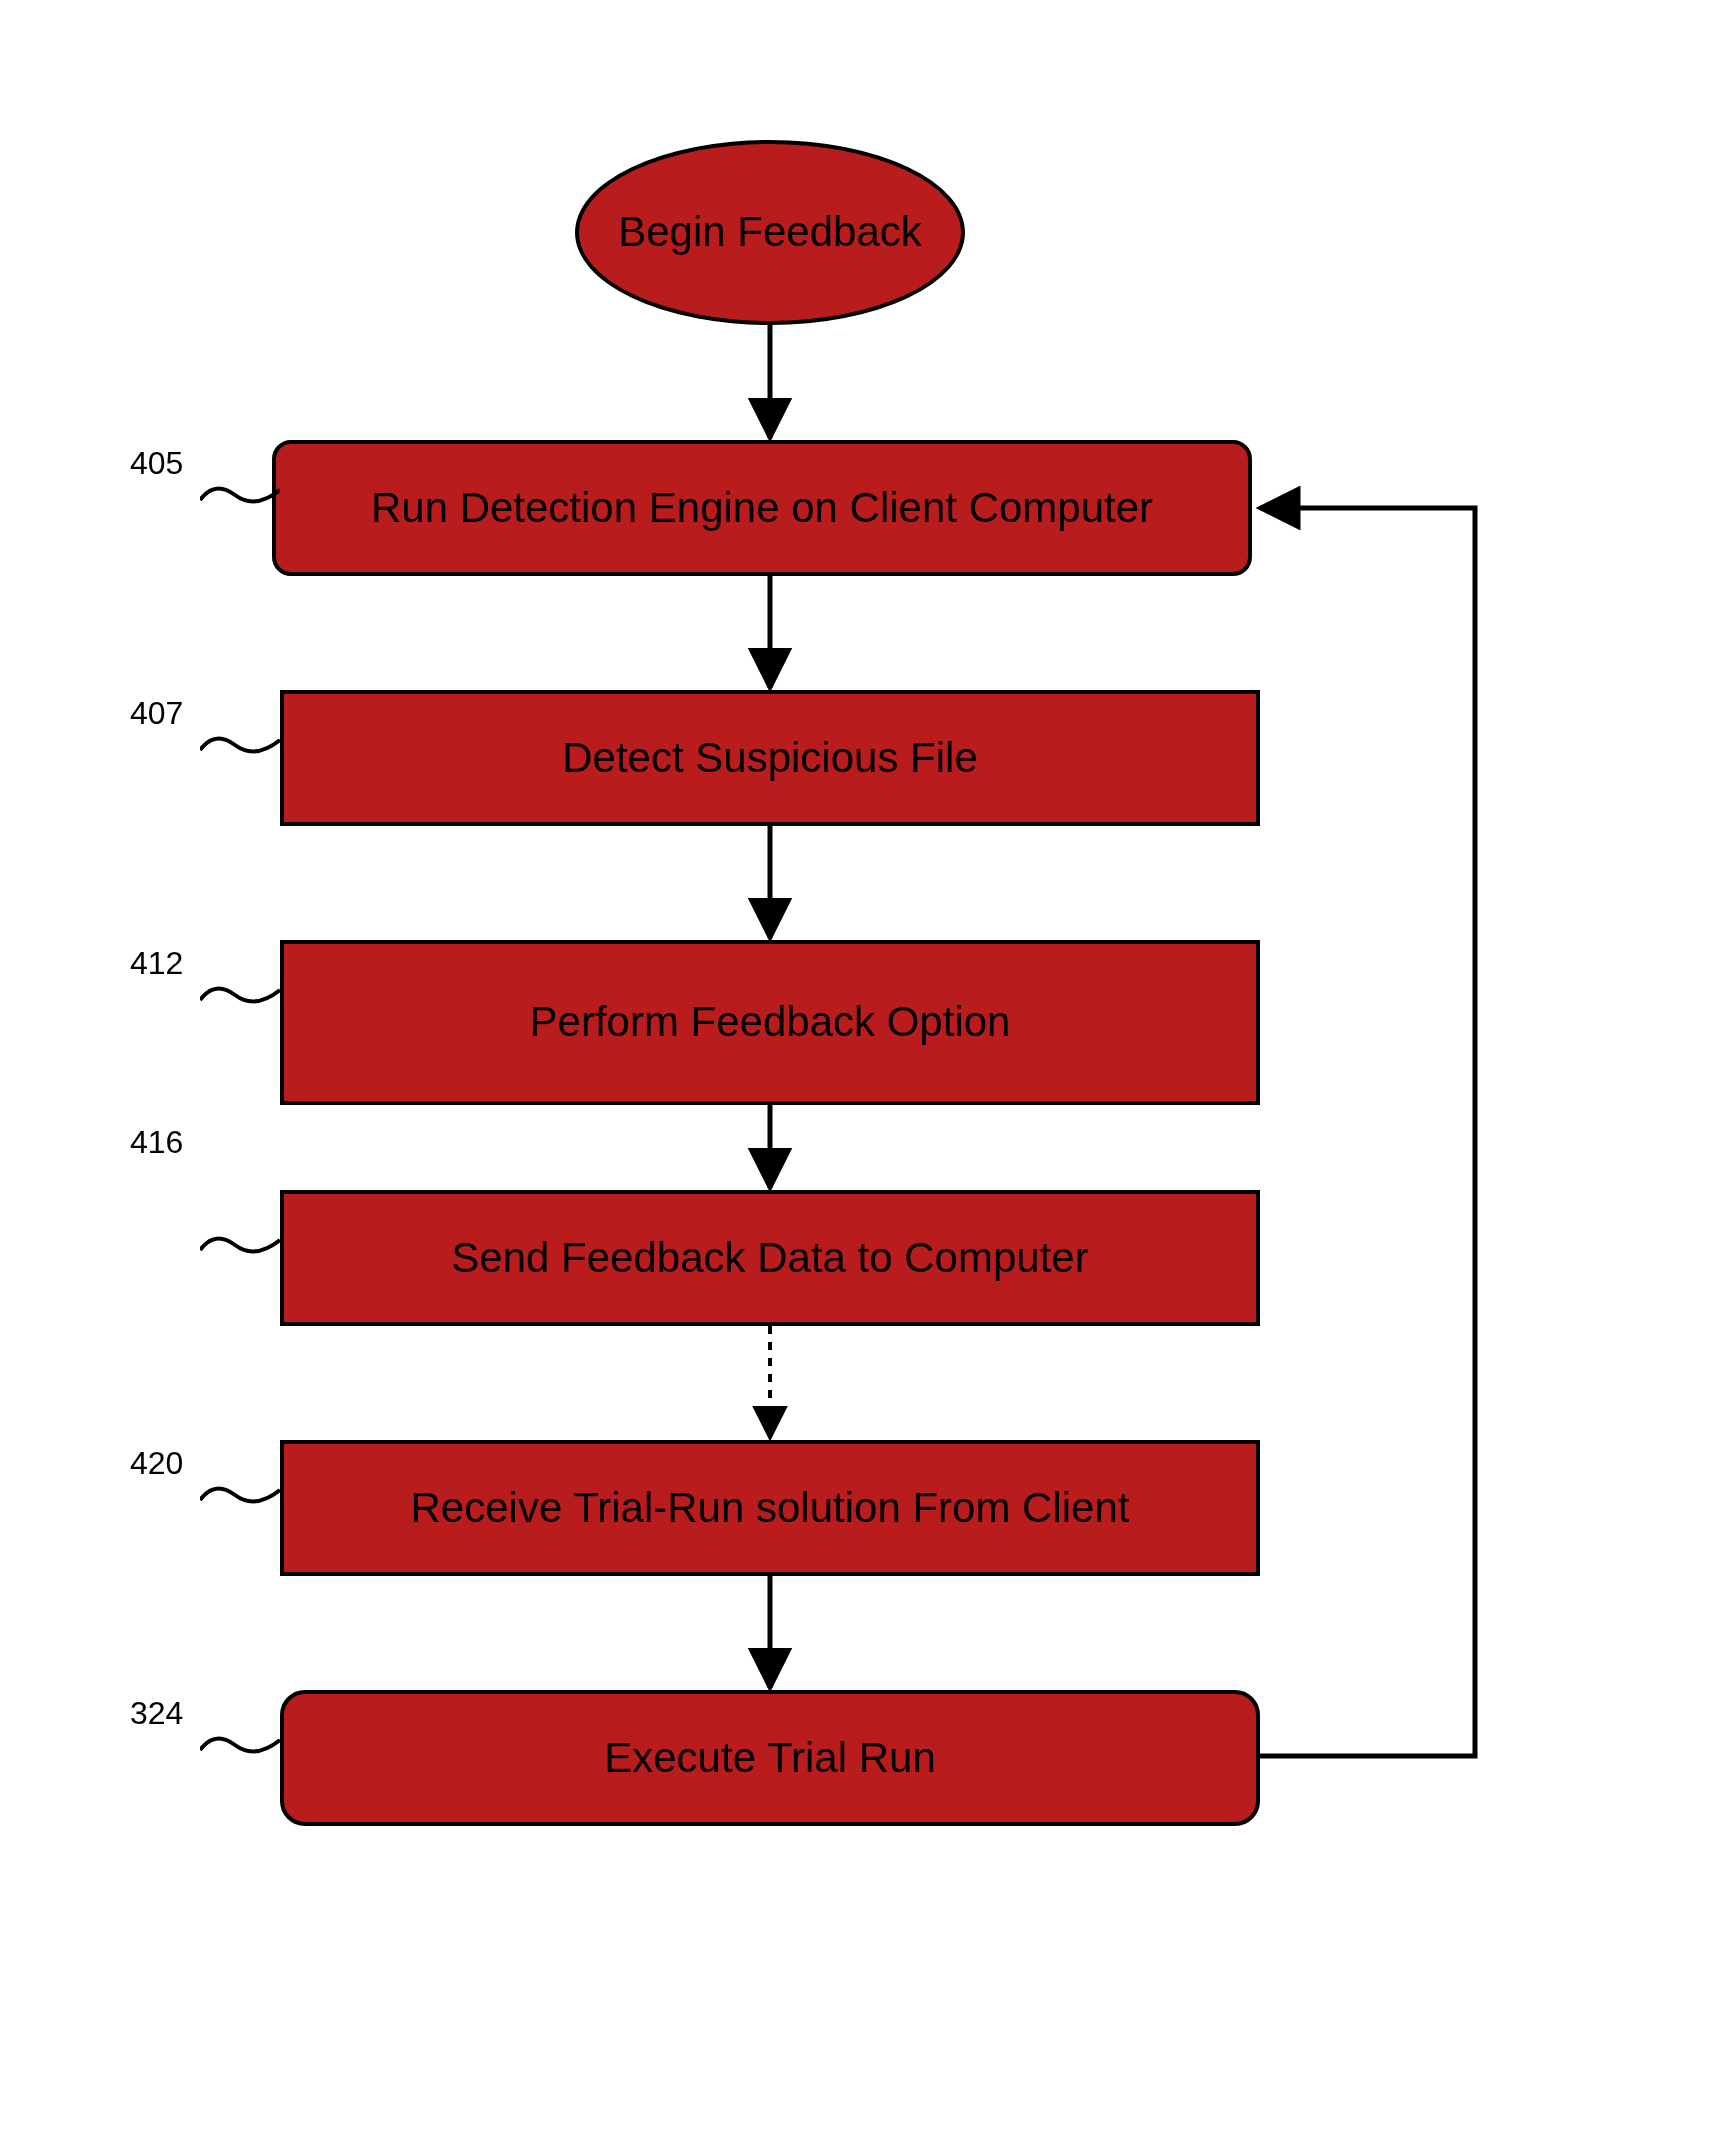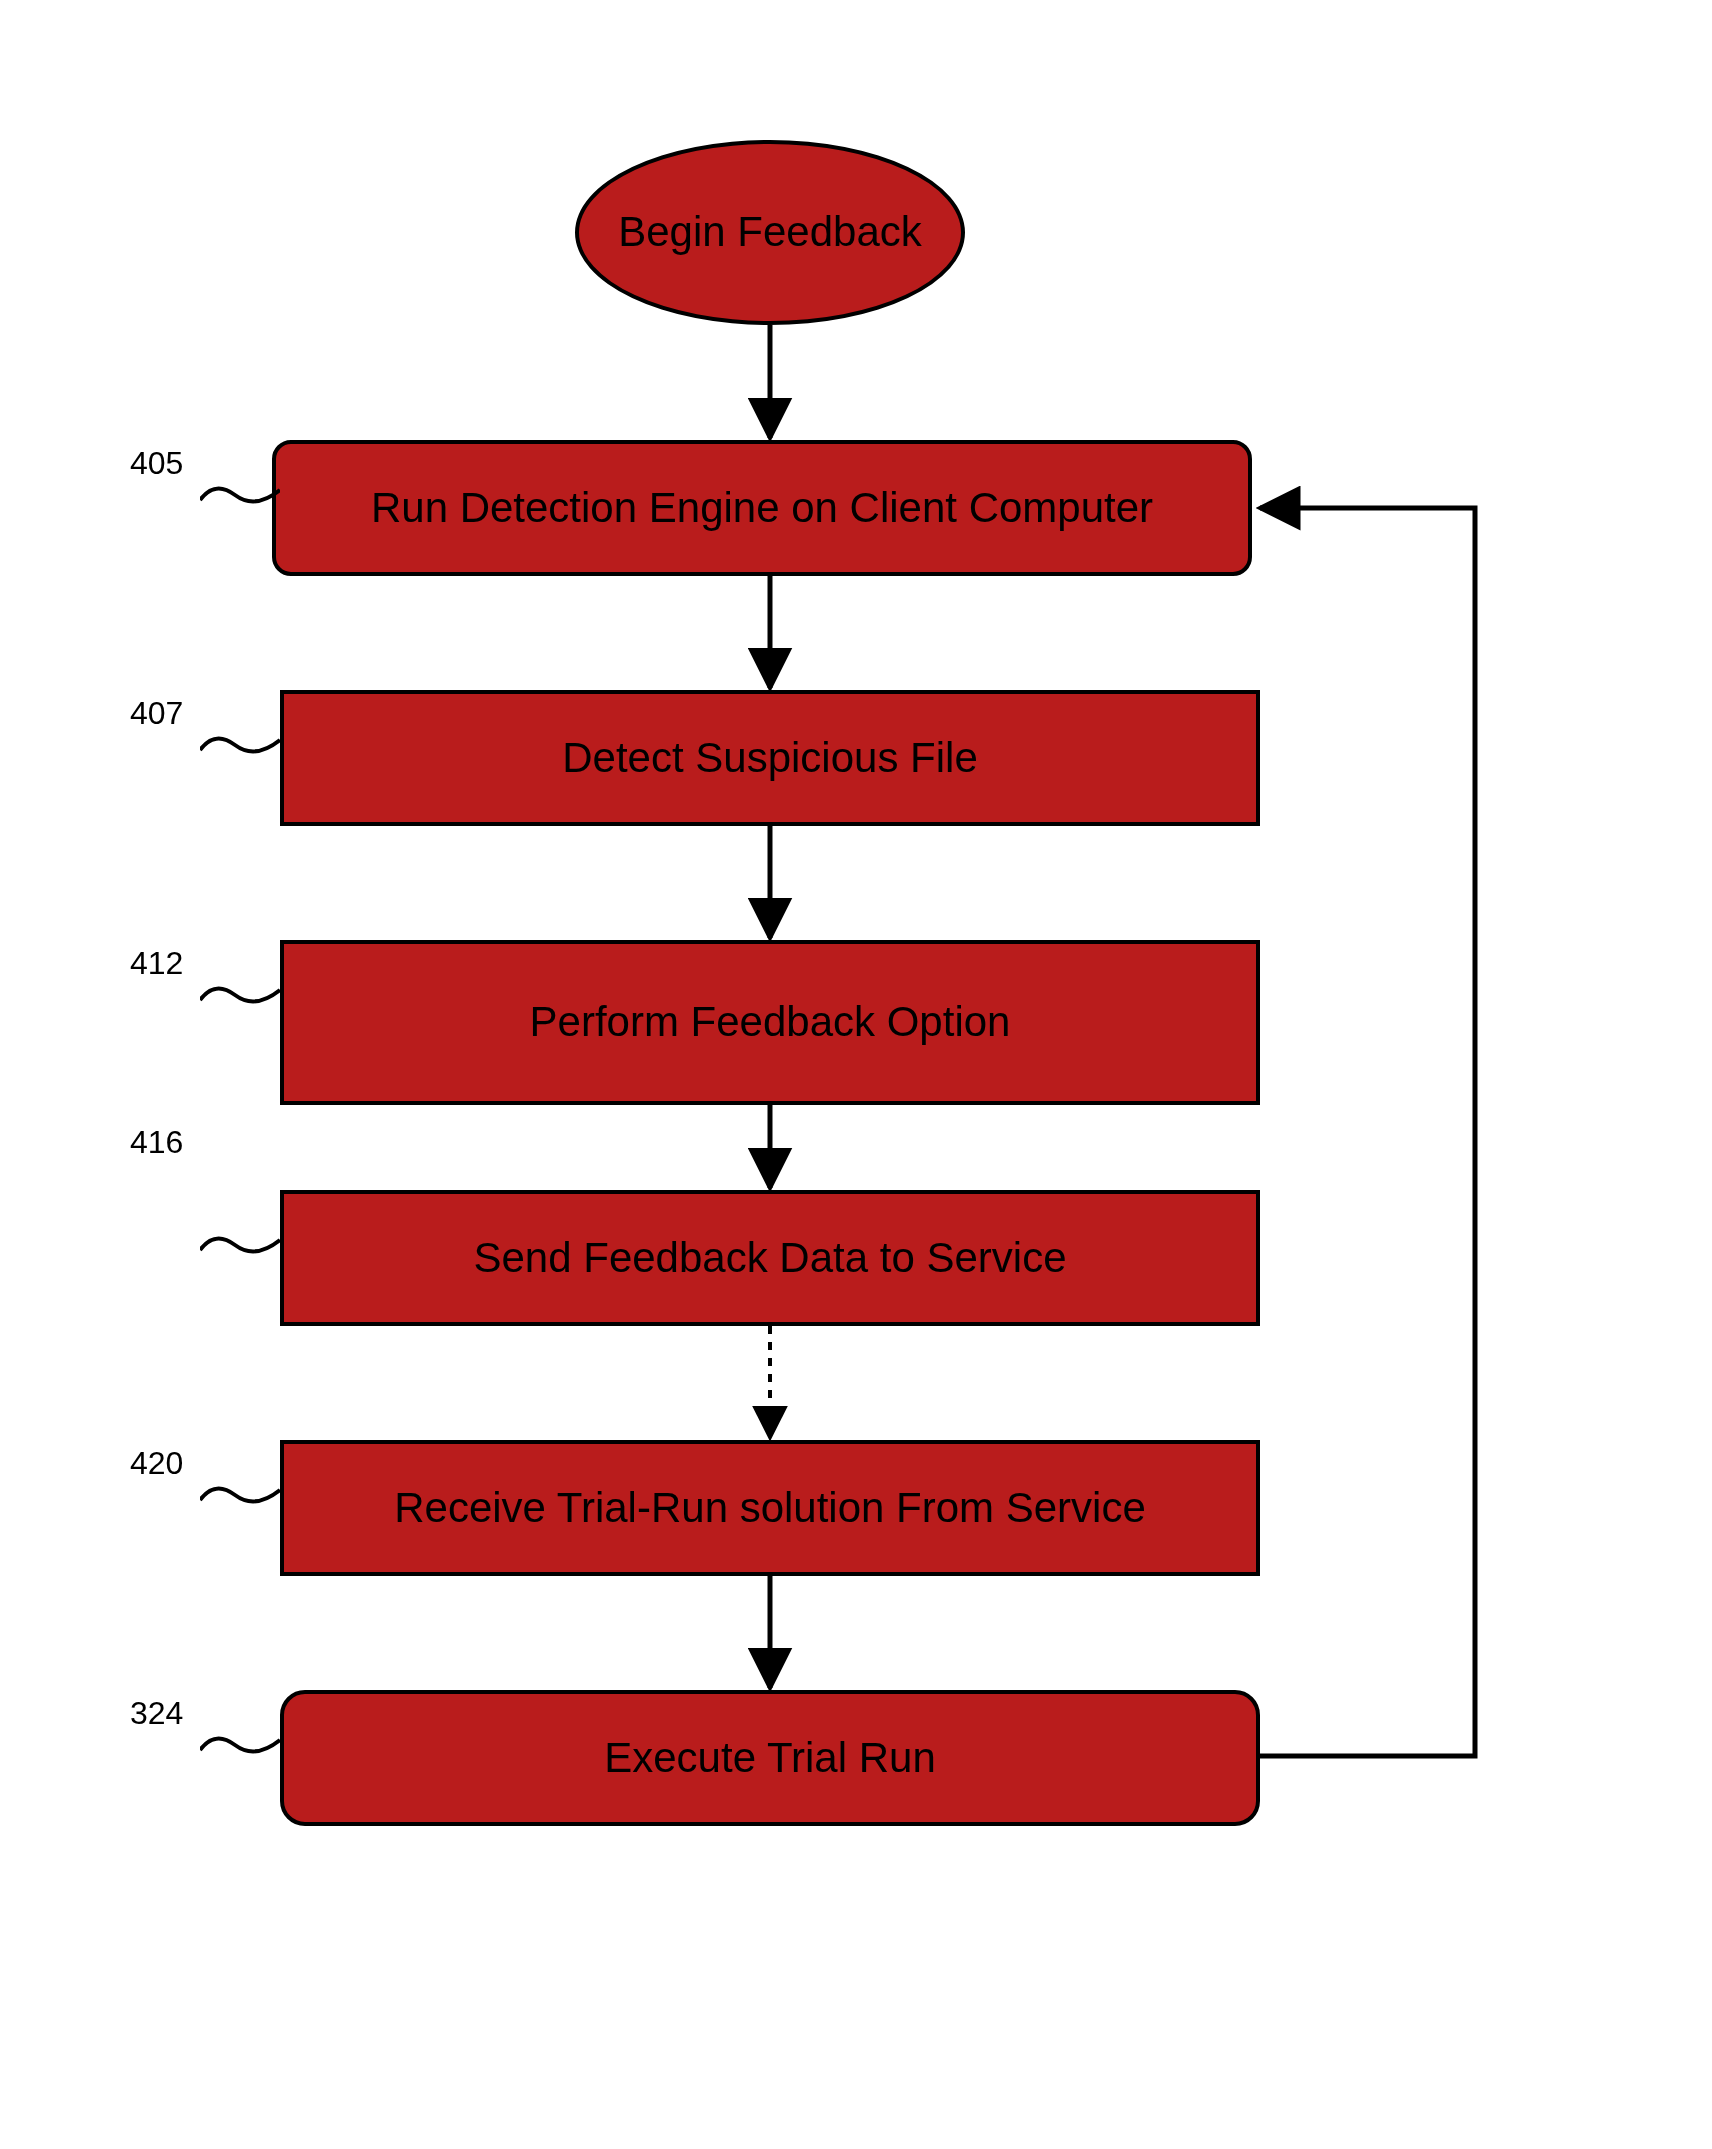--- a/index.html
+++ b/index.html
@@ -99,29 +99,29 @@
 
   <div class="node rect" style="left:280px; top:940px; width:980px; height:165px;">
     <span>Perform Feedback Option</span>
   </div>
   <span class="label" style="left:130px; top:945px;">412</span>
   <svg class="tilde" style="left:200px; top:975px; width:80px; height:40px;">
     <path d="M0,25 Q15,5 35,20 T80,15" fill="none" stroke="#000000" stroke-width="4"></path>
   </svg>
 
   <div class="node rect" style="left:280px; top:1190px; width:980px; height:136px;">
-    <span>Send Feedback Data to Service</span>
+    <span>Send Feedback Data to Computer</span>
   </div>
   <span class="label" style="left:130px; top:1124px;">416</span>
   <svg class="tilde" style="left:200px; top:1225px; width:80px; height:40px;">
     <path d="M0,25 Q15,5 35,20 T80,15" fill="none" stroke="#000000" stroke-width="4"></path>
   </svg>
 
   <div class="node rect" style="left:280px; top:1440px; width:980px; height:136px;">
-    <span>Receive Trial-Run solution From Service</span>
+    <span>Receive Trial-Run solution From Client</span>
   </div>
   <span class="label" style="left:130px; top:1445px;">420</span>
   <svg class="tilde" style="left:200px; top:1475px; width:80px; height:40px;">
     <path d="M0,25 Q15,5 35,20 T80,15" fill="none" stroke="#000000" stroke-width="4"></path>
   </svg>
 
   <div class="node rect" style="left:280px; top:1690px; width:980px; height:136px;border-radius:25px;">
     <span>Execute Trial Run</span>
   </div>
   <span class="label" style="left:130px; top:1695px;">324</span>

